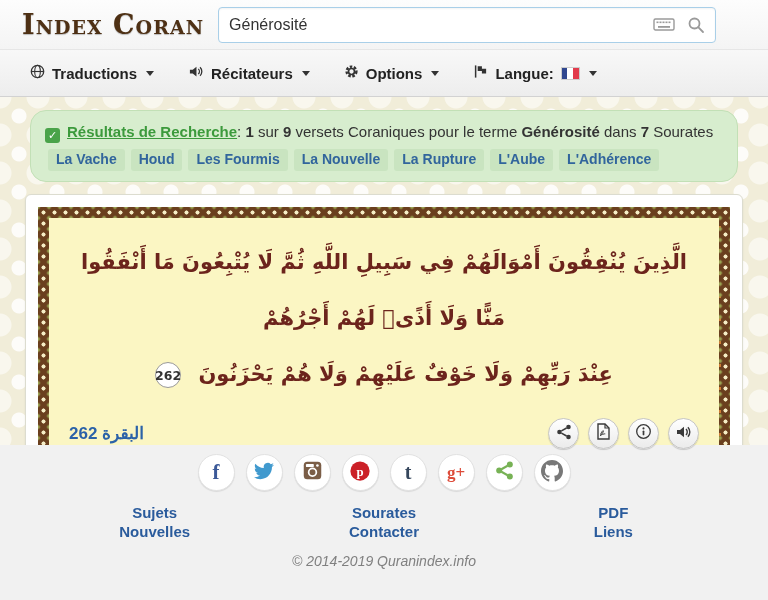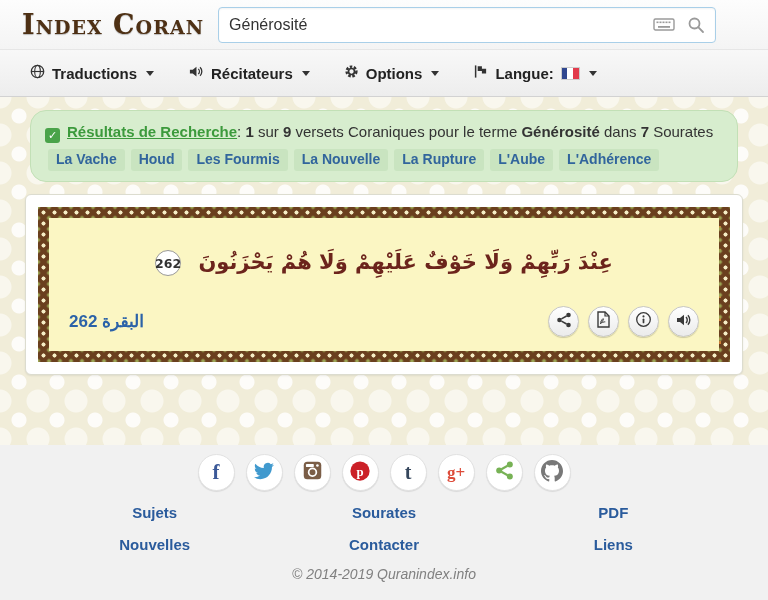--- a/index.html
+++ b/index.html
@@ -122,21 +122,21 @@
   .soc-btn {
     width:37px; height:37px; border-radius:50%; background:#fff;
     border:1px solid #e2e2e2; box-shadow:0 1px 1px rgba(0,0,0,.1);
     display:flex; align-items:center; justify-content:center; cursor:pointer;
     font-weight:bold;
   }
   .g-fb { color:#3b5998; font-size:21px; font-family:"Liberation Serif", serif; }
   .g-tu { color:#35465c; font-size:20px; font-family:"Liberation Serif", serif; }
   .g-gp { color:#dd4b39; font-size:17px; font-family:"Liberation Serif", serif; }
   .links {
-    display:grid; grid-template-columns:1fr 1fr 1fr; row-gap:15px;
+    display:grid; grid-template-columns:1fr 1fr 1fr; row-gap:2px;
     margin:0 40px 13px;
   }
   .links a { color:#2a5b9c; font-weight:bold; font-size:15px; text-decoration:none; cursor:pointer; }
   .copyright { font-style:italic; color:#808080; font-size:14px; }
 </style>
 </head>
 <body>
 
 <div class="header">
   <div class="logo">Index Coran</div>
@@ -216,20 +216,21 @@
 
 <div class="main">
 
   <div class="alert">
     <span class="check">✓</span><span class="alert-title">Résultats de Recherche</span><span>: </span><b>1</b><span> sur </span><b>9</b><span> versets Coraniques pour le terme </span><b>Générosité</b><span> dans </span><b>7</b><span> Sourates </span><span class="tag">La Vache</span><span class="tag">Houd</span><span class="tag">Les Fourmis</span><span class="tag">La Nouvelle</span><span class="tag">La Rupture</span><span class="tag">L'Aube</span><span class="tag">L'Adhérence</span>
   </div>
 
   <div class="card">
     <div class="ornament">
       <div class="verse-inner">
+        <div class="ayah">الَّذِينَ يُنْفِقُونَ أَمْوَالَهُمْ فِي سَبِيلِ اللَّهِ ثُمَّ لَا يُتْبِعُونَ مَا أَنْفَقُوا مَنًّا وَلَا أَذًىۙ لَهُمْ أَجْرُهُمْ</div>
         <div class="ayah"><span>عِنْدَ رَبِّهِمْ وَلَا خَوْفٌ عَلَيْهِمْ وَلَا هُمْ يَحْزَنُونَ</span>
           <span class="ayah-num">262</span>
         </div>
         <div class="verse-bottom">
           <div class="verse-ref">البقرة 262</div>
           <div class="actions">
             <div class="act-btn">
               <span>
                 <svg width="16" height="16" viewBox="0 0 16 16">
                     <g fill="#3a3a3a">

